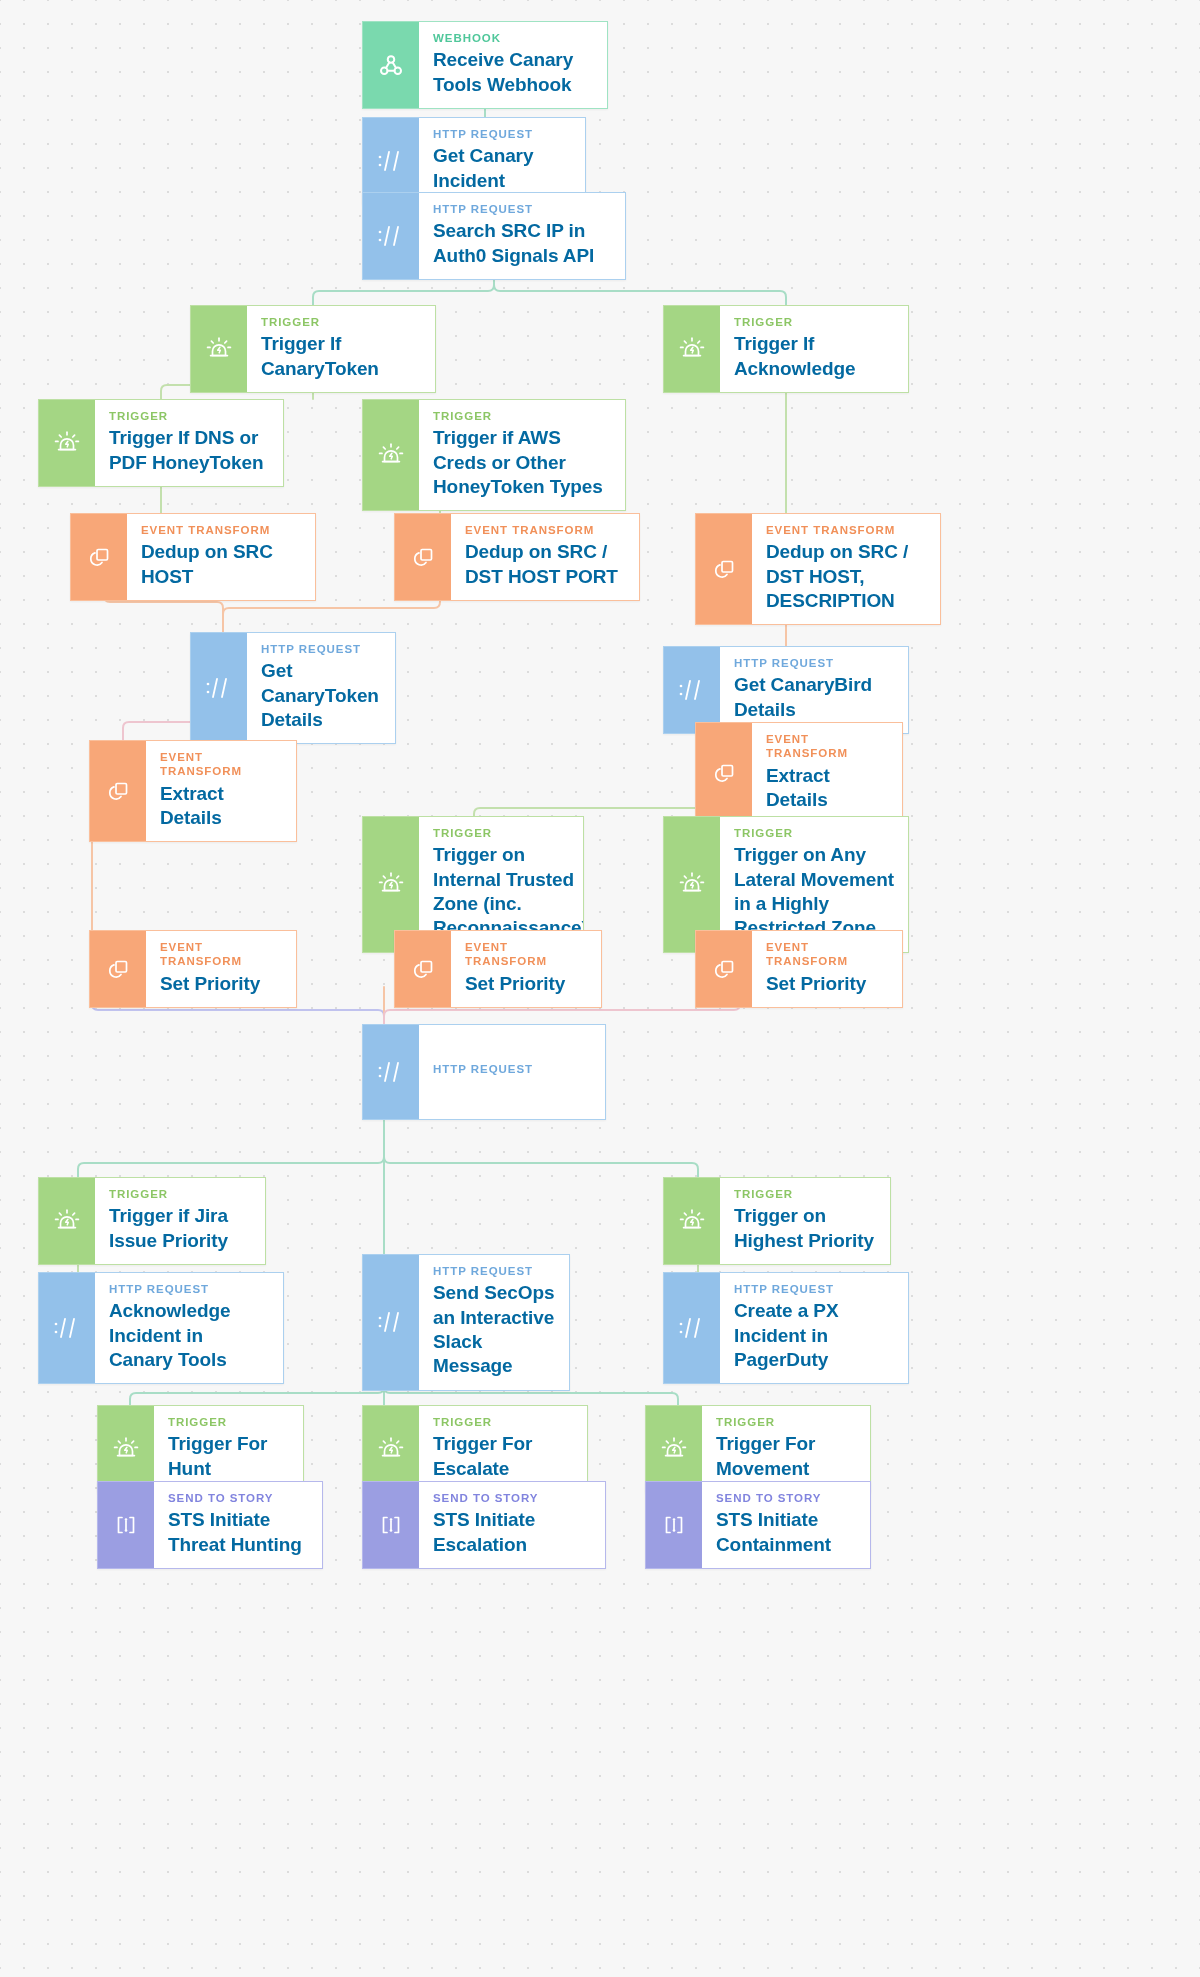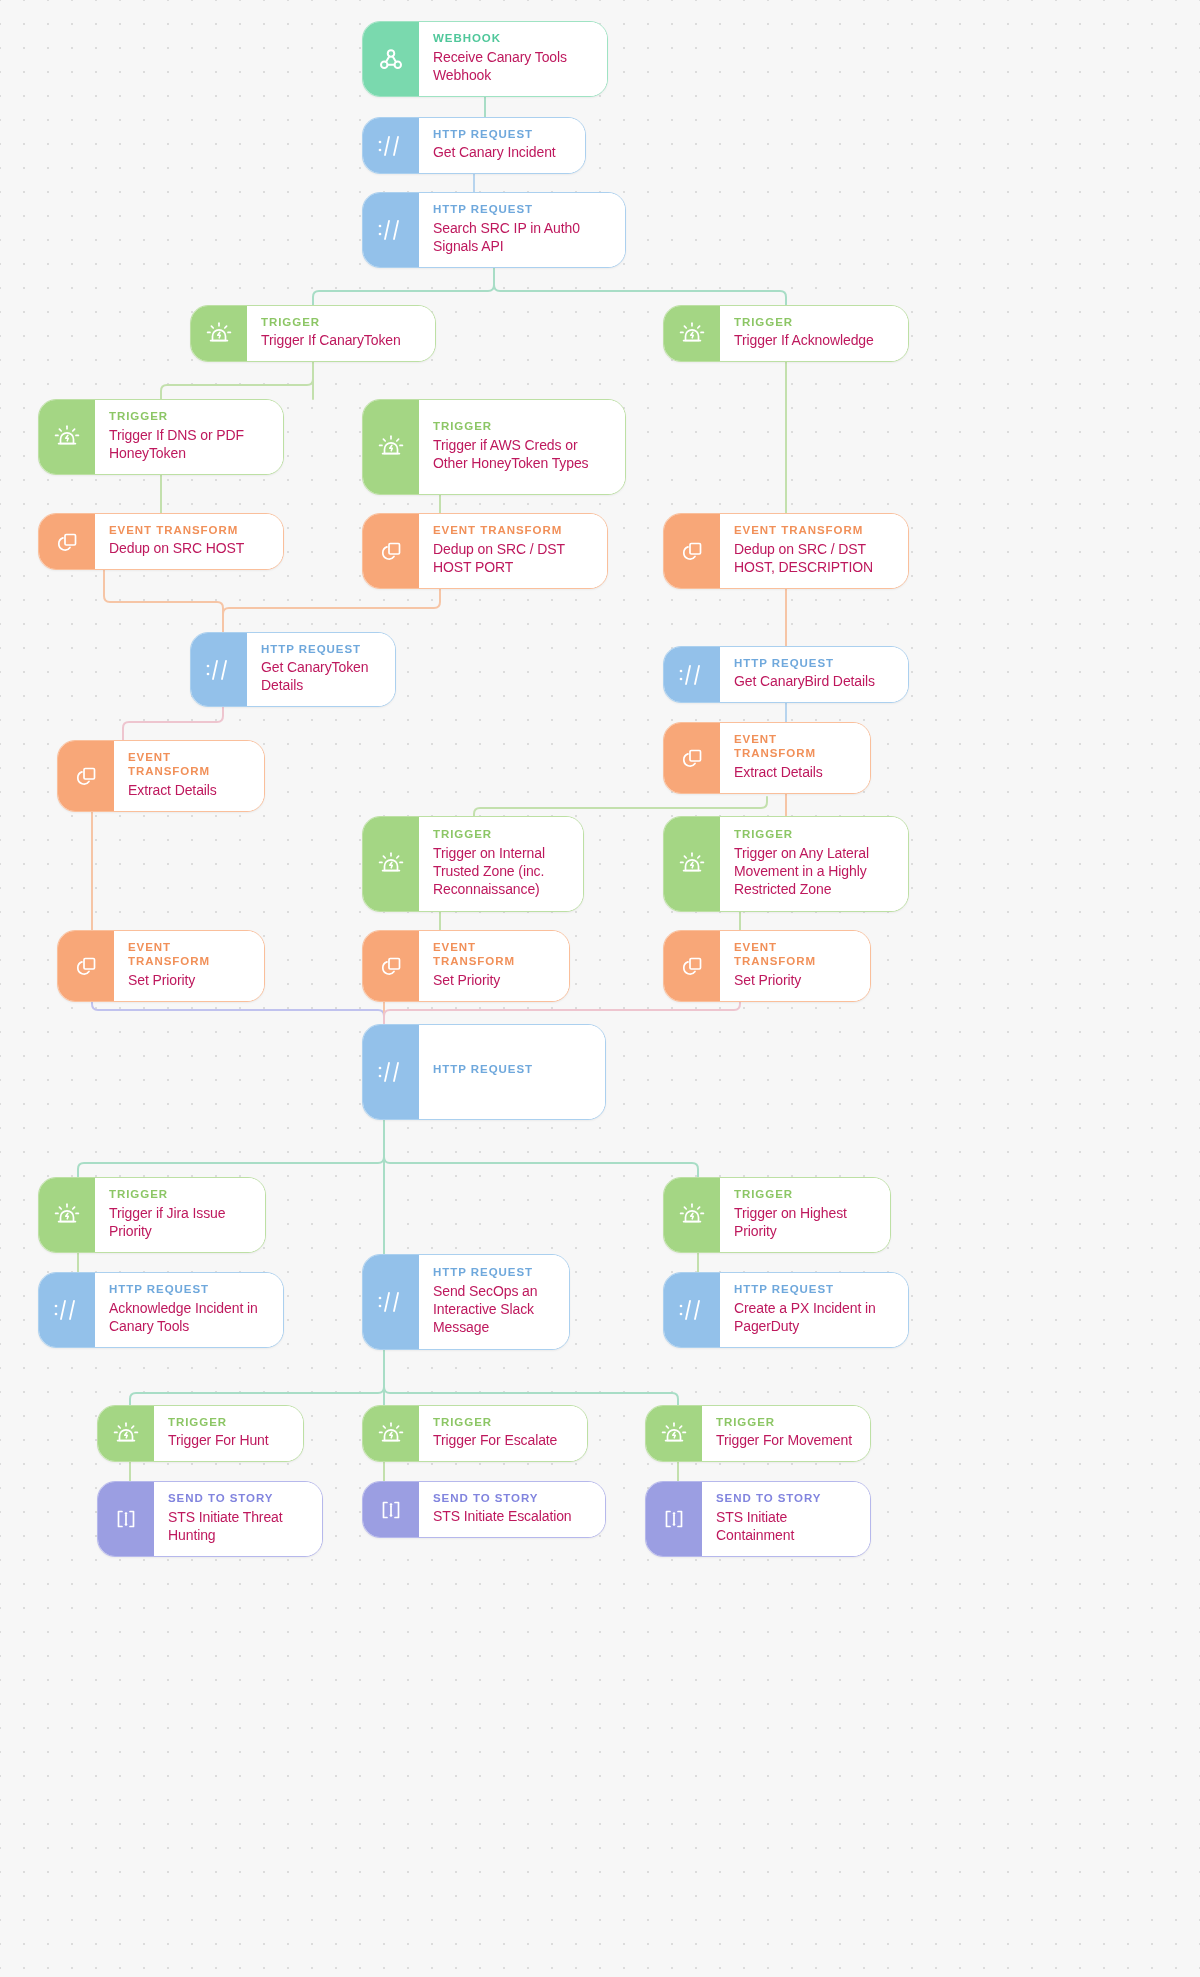--- a/index.html
+++ b/index.html
@@ -12,60 +12,60 @@
     background-size: 24px 24px;
     background-position: 12px 12px;
   }
   #canvas{ position:absolute; inset:0; }
   svg.edges{ position:absolute; left:0; top:0; width:1200px; height:1977px; pointer-events:none; }
 
   .node{
     position:absolute;
     display:flex;
     background:#ffffff;
-    border-radius:18px;
+    border-radius:0;
     border:1px solid rgba(0,0,0,.10);
     overflow:hidden;
     box-shadow:0 1px 2px rgba(0,0,0,.05);
   }
   .node .iconbox{
     flex:0 0 56px;
     display:flex; align-items:center; justify-content:center;
     color:#fff;
   }
   .node .body{
     flex:1 1 auto;
     padding:9px 13px 11px 14px;
     display:flex; flex-direction:column; justify-content:center;
     background:#fff;
   }
   .node .kicker{
     font-size:11.5px; font-weight:bold; letter-spacing:.95px;
     text-transform:uppercase; line-height:1.25; margin-bottom:3px;
   }
   .node .title{
-    font-size:14px; color:#be185d; line-height:1.28; font-weight:400;
+    font-size:19px; color:#0369a1; line-height:1.28; font-weight:700;
     letter-spacing:-.1px;
   }
 
   
   .t-webhook  .iconbox{ background:#7ad9ae; }
   .t-webhook           { border-color:#9fe3c3; }
   .t-webhook  .kicker { color:#4fc79a; }
 
   .t-http     .iconbox{ background:#93c1ea; }
   .t-http              { border-color:#abd0ef; }
   .t-http     .kicker { color:#6fa8dc; }
 
   .t-trigger  .iconbox{ background:#a4d684; }
   .t-trigger           { border-color:#bde0a4; }
   .t-trigger  .kicker { color:#8cc665; }
 
   .t-transform .iconbox{ background:#f8a778; }
-  .t-transform          { border-color:#fabf9b; }
+  .t-transform          { border-color:#fabf9b;margin-left:32px; }
   .t-transform .kicker { color:#f19059; }
 
   .t-story    .iconbox{ background:#9b9ee2; }
   .t-story             { border-color:#b6b8ec; }
   .t-story    .kicker { color:#8184de; }
 
   .icon svg{ display:block; }
 </style>
 </head>
 <body>

